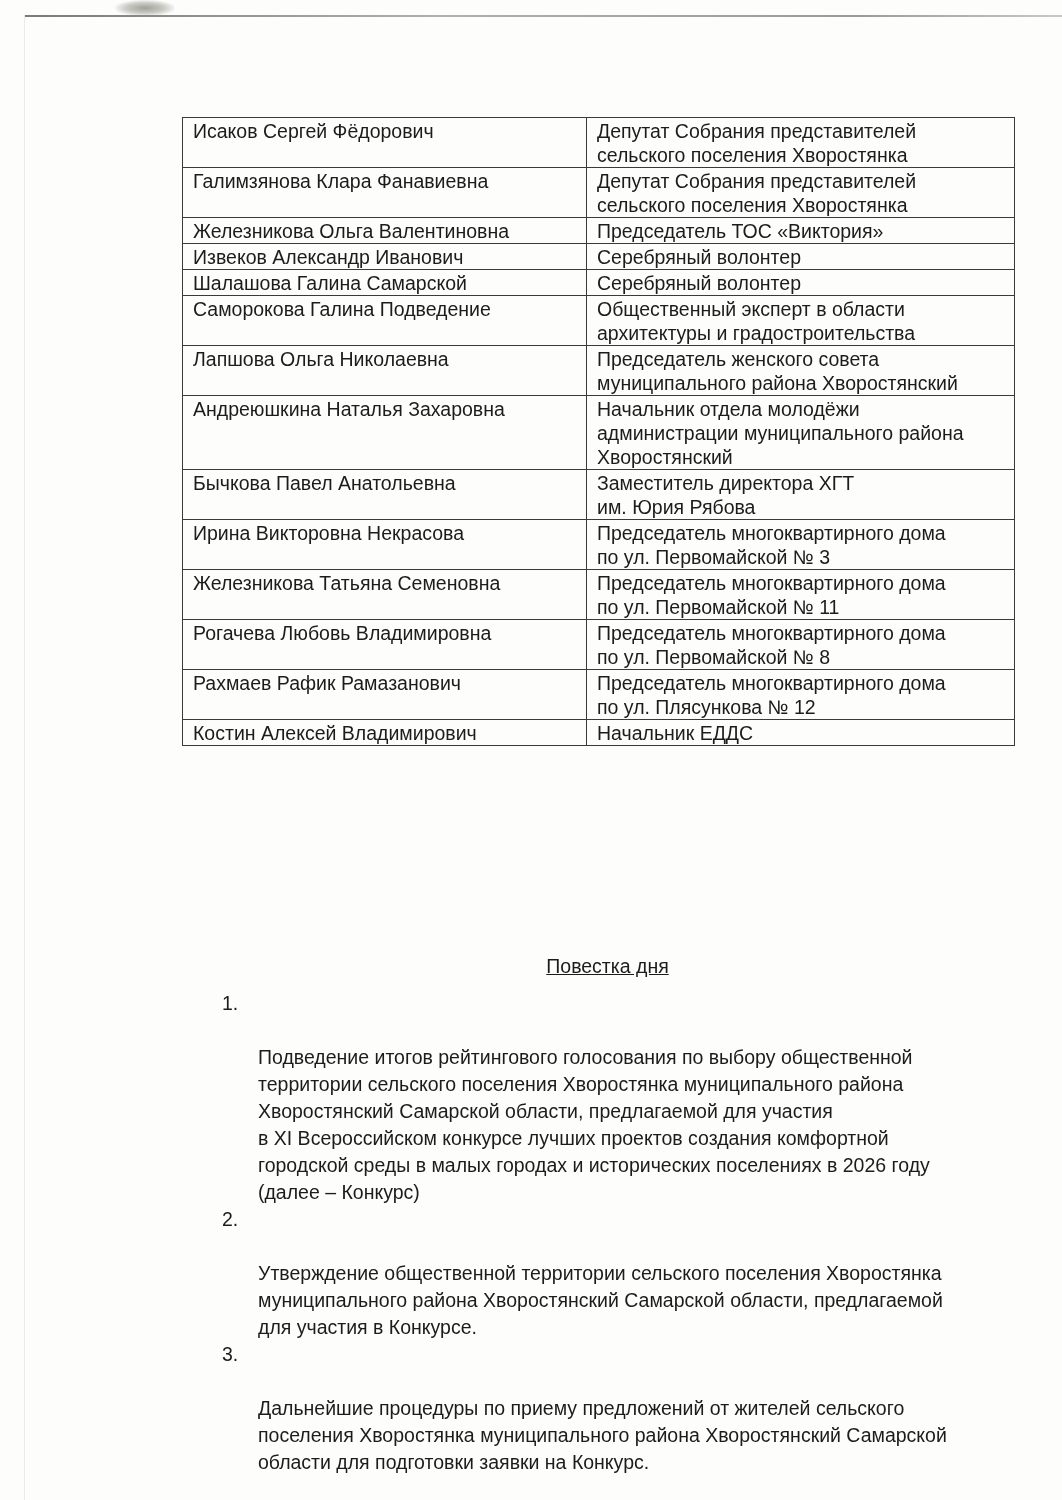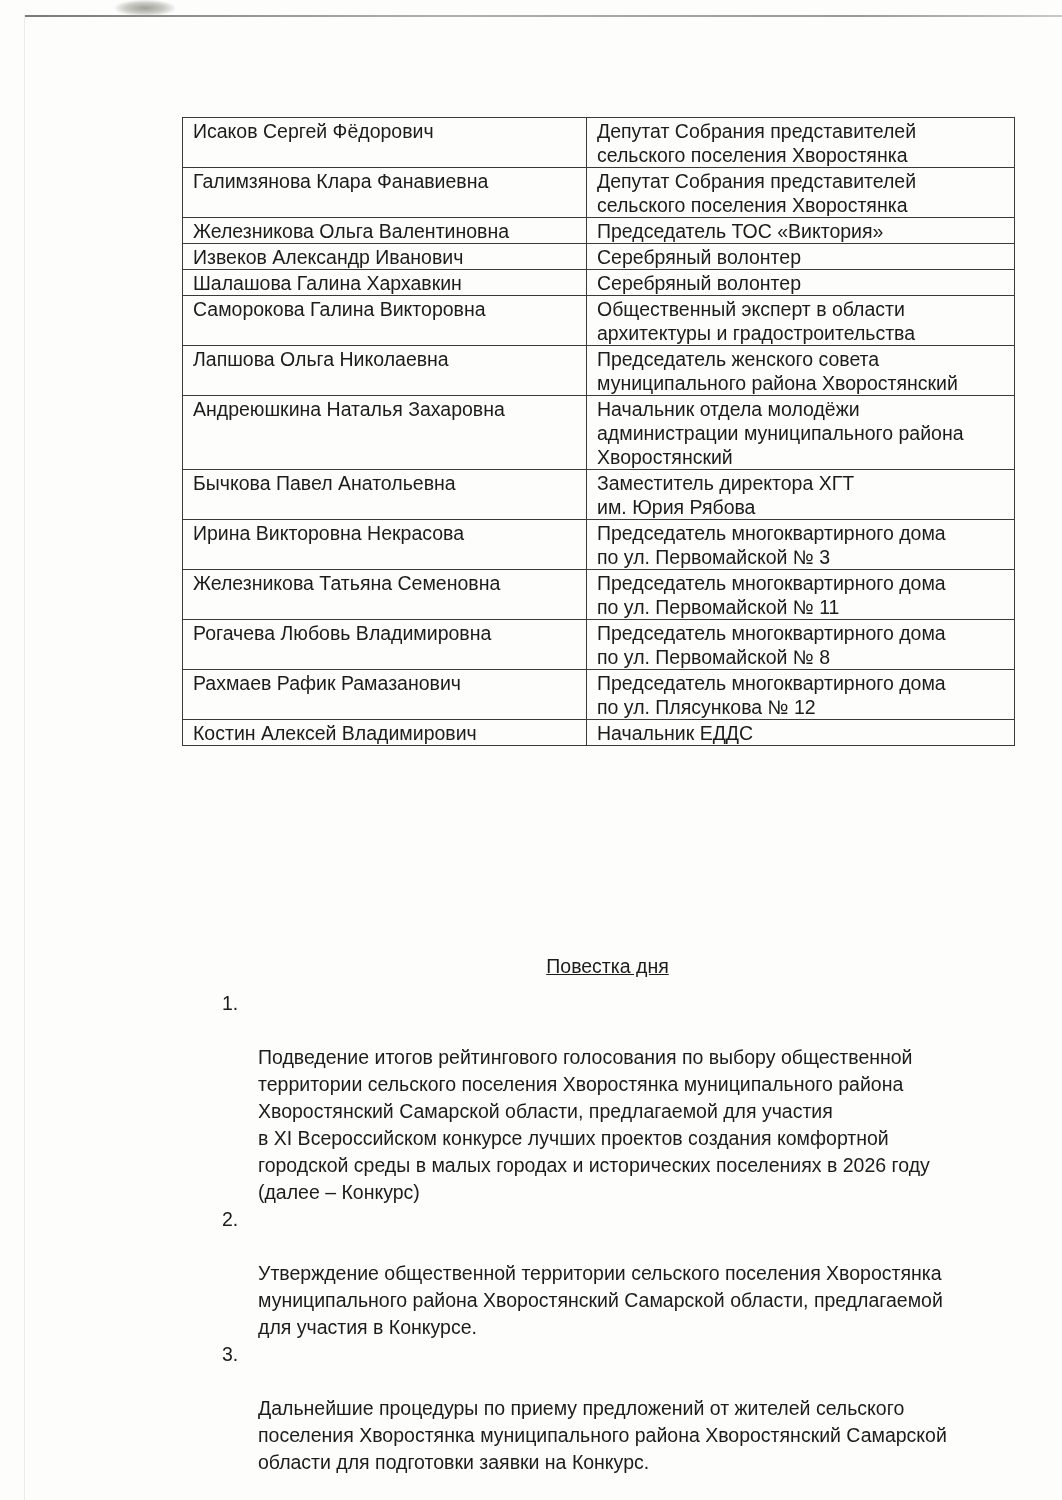--- a/index.html
+++ b/index.html
@@ -67,25 +67,25 @@
       </tr>
     <tr>
         <td class="name">Железникова Ольга Валентиновна</td>
         <td class="role">Председатель ТОС «Виктория»</td>
       </tr>
     <tr>
         <td class="name">Извеков Александр Иванович</td>
         <td class="role">Серебряный волонтер</td>
       </tr>
     <tr>
-        <td class="name">Шалашова Галина Хархавкин</td>
+        <td class="name">Шалашова Галина Самарской</td>
         <td class="role">Серебряный волонтер</td>
       </tr>
     <tr>
-        <td class="name">Саморокова Галина Викторовна</td>
+        <td class="name">Саморокова Галина Подведение</td>
         <td class="role">Общественный эксперт в области
 архитектуры и градостроительства</td>
       </tr>
     <tr>
         <td class="name">Лапшова Ольга Николаевна</td>
         <td class="role">Председатель женского совета
 муниципального района Хворостянский</td>
       </tr>
     <tr>
         <td class="name">Андреюшкина Наталья Захаровна</td>

